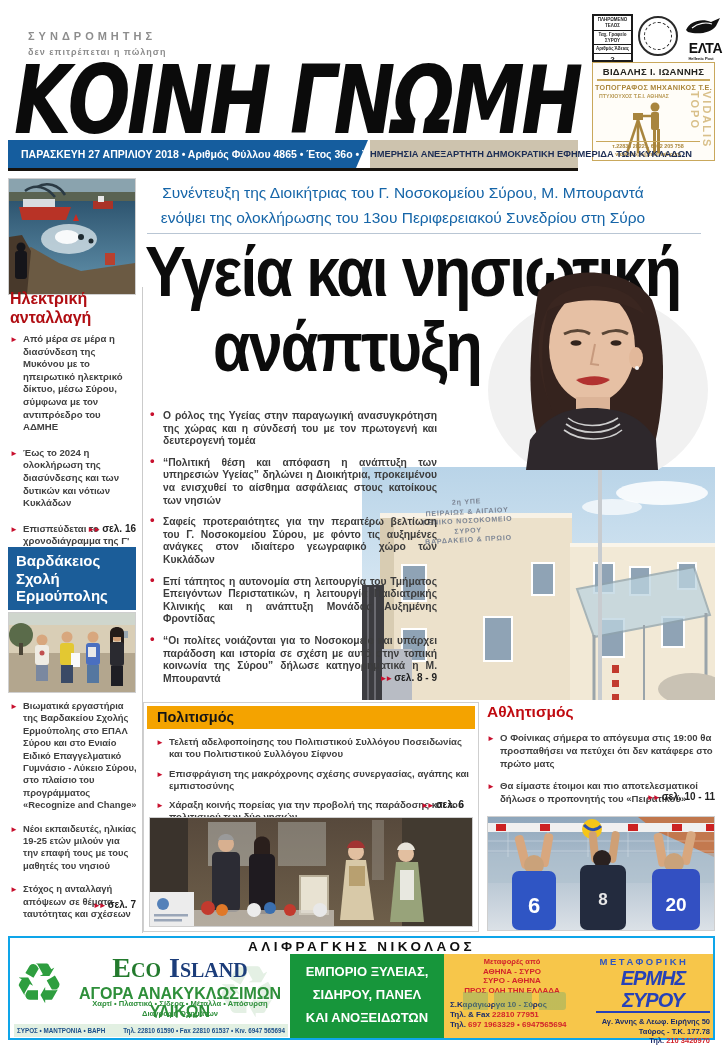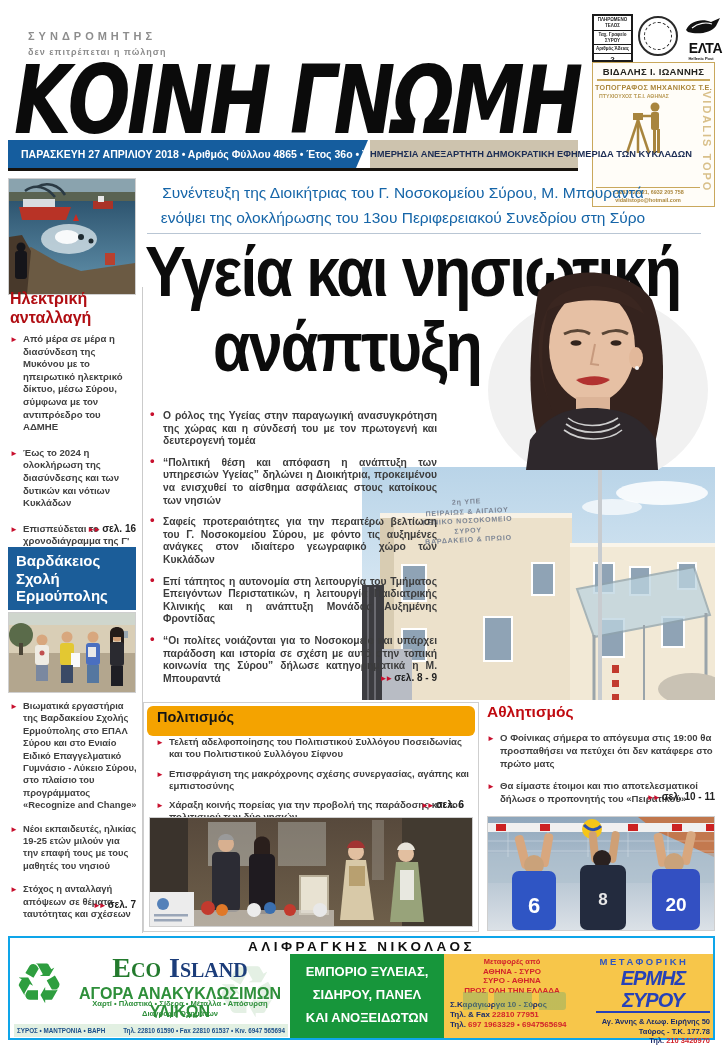--- a/index.html
+++ b/index.html
@@ -24,21 +24,21 @@
   .elta .name{font-size:14px;font-weight:900;letter-spacing:-0.5px;text-align:right;}
   .elta .sub{font-size:4px;font-weight:bold;}
   .datebar{left:8px;top:140px;width:570px;height:28px;border-bottom:3px solid #17130e;}
   .datebar .blue{position:absolute;left:0;top:0;width:360px;height:100%;background:#155d9e;
         clip-path:polygon(0 0,100% 0,calc(100% - 12px) 100%,0 100%);
         color:#fff;font-size:10.5px;font-weight:bold;line-height:28px;padding-left:13px;box-sizing:border-box;white-space:nowrap;}
   .datebar .tan{position:absolute;left:362px;right:0;top:0;height:100%;background:#cdc3ae;
         color:#1b2c54;font-size:9.3px;font-weight:bold;line-height:28px;text-align:center;white-space:nowrap;}
 
   
-  .topoad{left:592px;top:62px;width:123px;height:145px;border:1px solid #c9a85c;background:#fffdf8;box-sizing:border-box;}
+  .topoad{left:592px;top:62px;width:123px;height:99px;border:1px solid #c9a85c;background:#fffdf8;box-sizing:border-box;}
   .topoad .nm{margin:3px 4px 0;font-size:9.5px;font-weight:900;color:#23231f;text-align:center;
         border-bottom:2px solid #c9a85c;padding-bottom:2px;letter-spacing:0.3px;}
   .topoad .tt{margin-top:2px;font-size:7.2px;font-weight:bold;color:#ab873d;text-align:center;letter-spacing:0.3px;}
   .topoad .st{font-size:5.2px;font-weight:bold;color:#b99a55;text-align:left;margin:1px 0 0 6px;}
   .topoad .vert{position:absolute;right:1px;top:28px;writing-mode:vertical-rl;font-size:11px;font-weight:900;
         color:#d9c08a;letter-spacing:2px;}
   .topoad svg{position:absolute;left:26px;top:38px;}
   .topoad .contact{position:absolute;left:3px;right:14px;bottom:2px;border-top:1px solid #c9a85c;
         font-size:5.4px;font-weight:bold;color:#ab873d;text-align:center;line-height:1.35;padding-top:1px;}
 
@@ -74,22 +74,22 @@
   .portrait{left:468px;top:250px;width:245px;height:220px;z-index:6;}
   .mlist{left:150px;top:410px;width:287px;font-size:10.3px;line-height:12.6px;z-index:7;}
   .mlist li{margin-bottom:9px;text-align:justify;color:#3c3c3c;}
   .mref{left:150px;top:672px;width:287px;z-index:8;}
   .hospital{left:362px;top:467px;width:353px;height:233px;z-index:1;border:none;}
   .hsign{position:absolute;left:38px;top:30px;width:135px;text-align:center;color:#7d8695;
         font-weight:bold;font-size:7px;letter-spacing:0.8px;line-height:9.5px;transform:rotate(-3deg);}
 
   
   .cbox{left:143px;top:702px;width:336px;height:230px;border:1px solid #cfcfcf;background:#fff;box-sizing:border-box;}
-  .cbar{position:absolute;left:3px;top:3px;right:3px;height:30px;background:#f4a300;
-        font-size:14.5px;font-weight:800;color:#151515;line-height:23px;padding-left:10px;box-sizing:border-box;border-radius:6px;}
+  .cbar{position:absolute;left:3px;top:3px;right:3px;height:23px;background:#f4a300;
+        font-size:14.5px;font-weight:800;color:#151515;line-height:23px;padding-left:10px;box-sizing:border-box;}
   .clist{position:absolute;left:12px;top:33px;width:314px;font-size:9.6px;line-height:12.3px;}
   .clist li{margin-bottom:7px;}
   .cref{position:absolute;right:14px;top:96px;width:120px;}
   .cphoto{position:absolute;left:5px;bottom:4px;width:324px;height:110px;}
 
   
   .stitle{left:487px;top:703px;font-size:15.5px;font-weight:800;color:#c00a10;}
   .slist{left:487px;top:731px;width:230px;font-size:9.6px;line-height:13px;}
   .slist li{margin-bottom:9px;}
   .sref{left:487px;top:791px;width:228px;}

